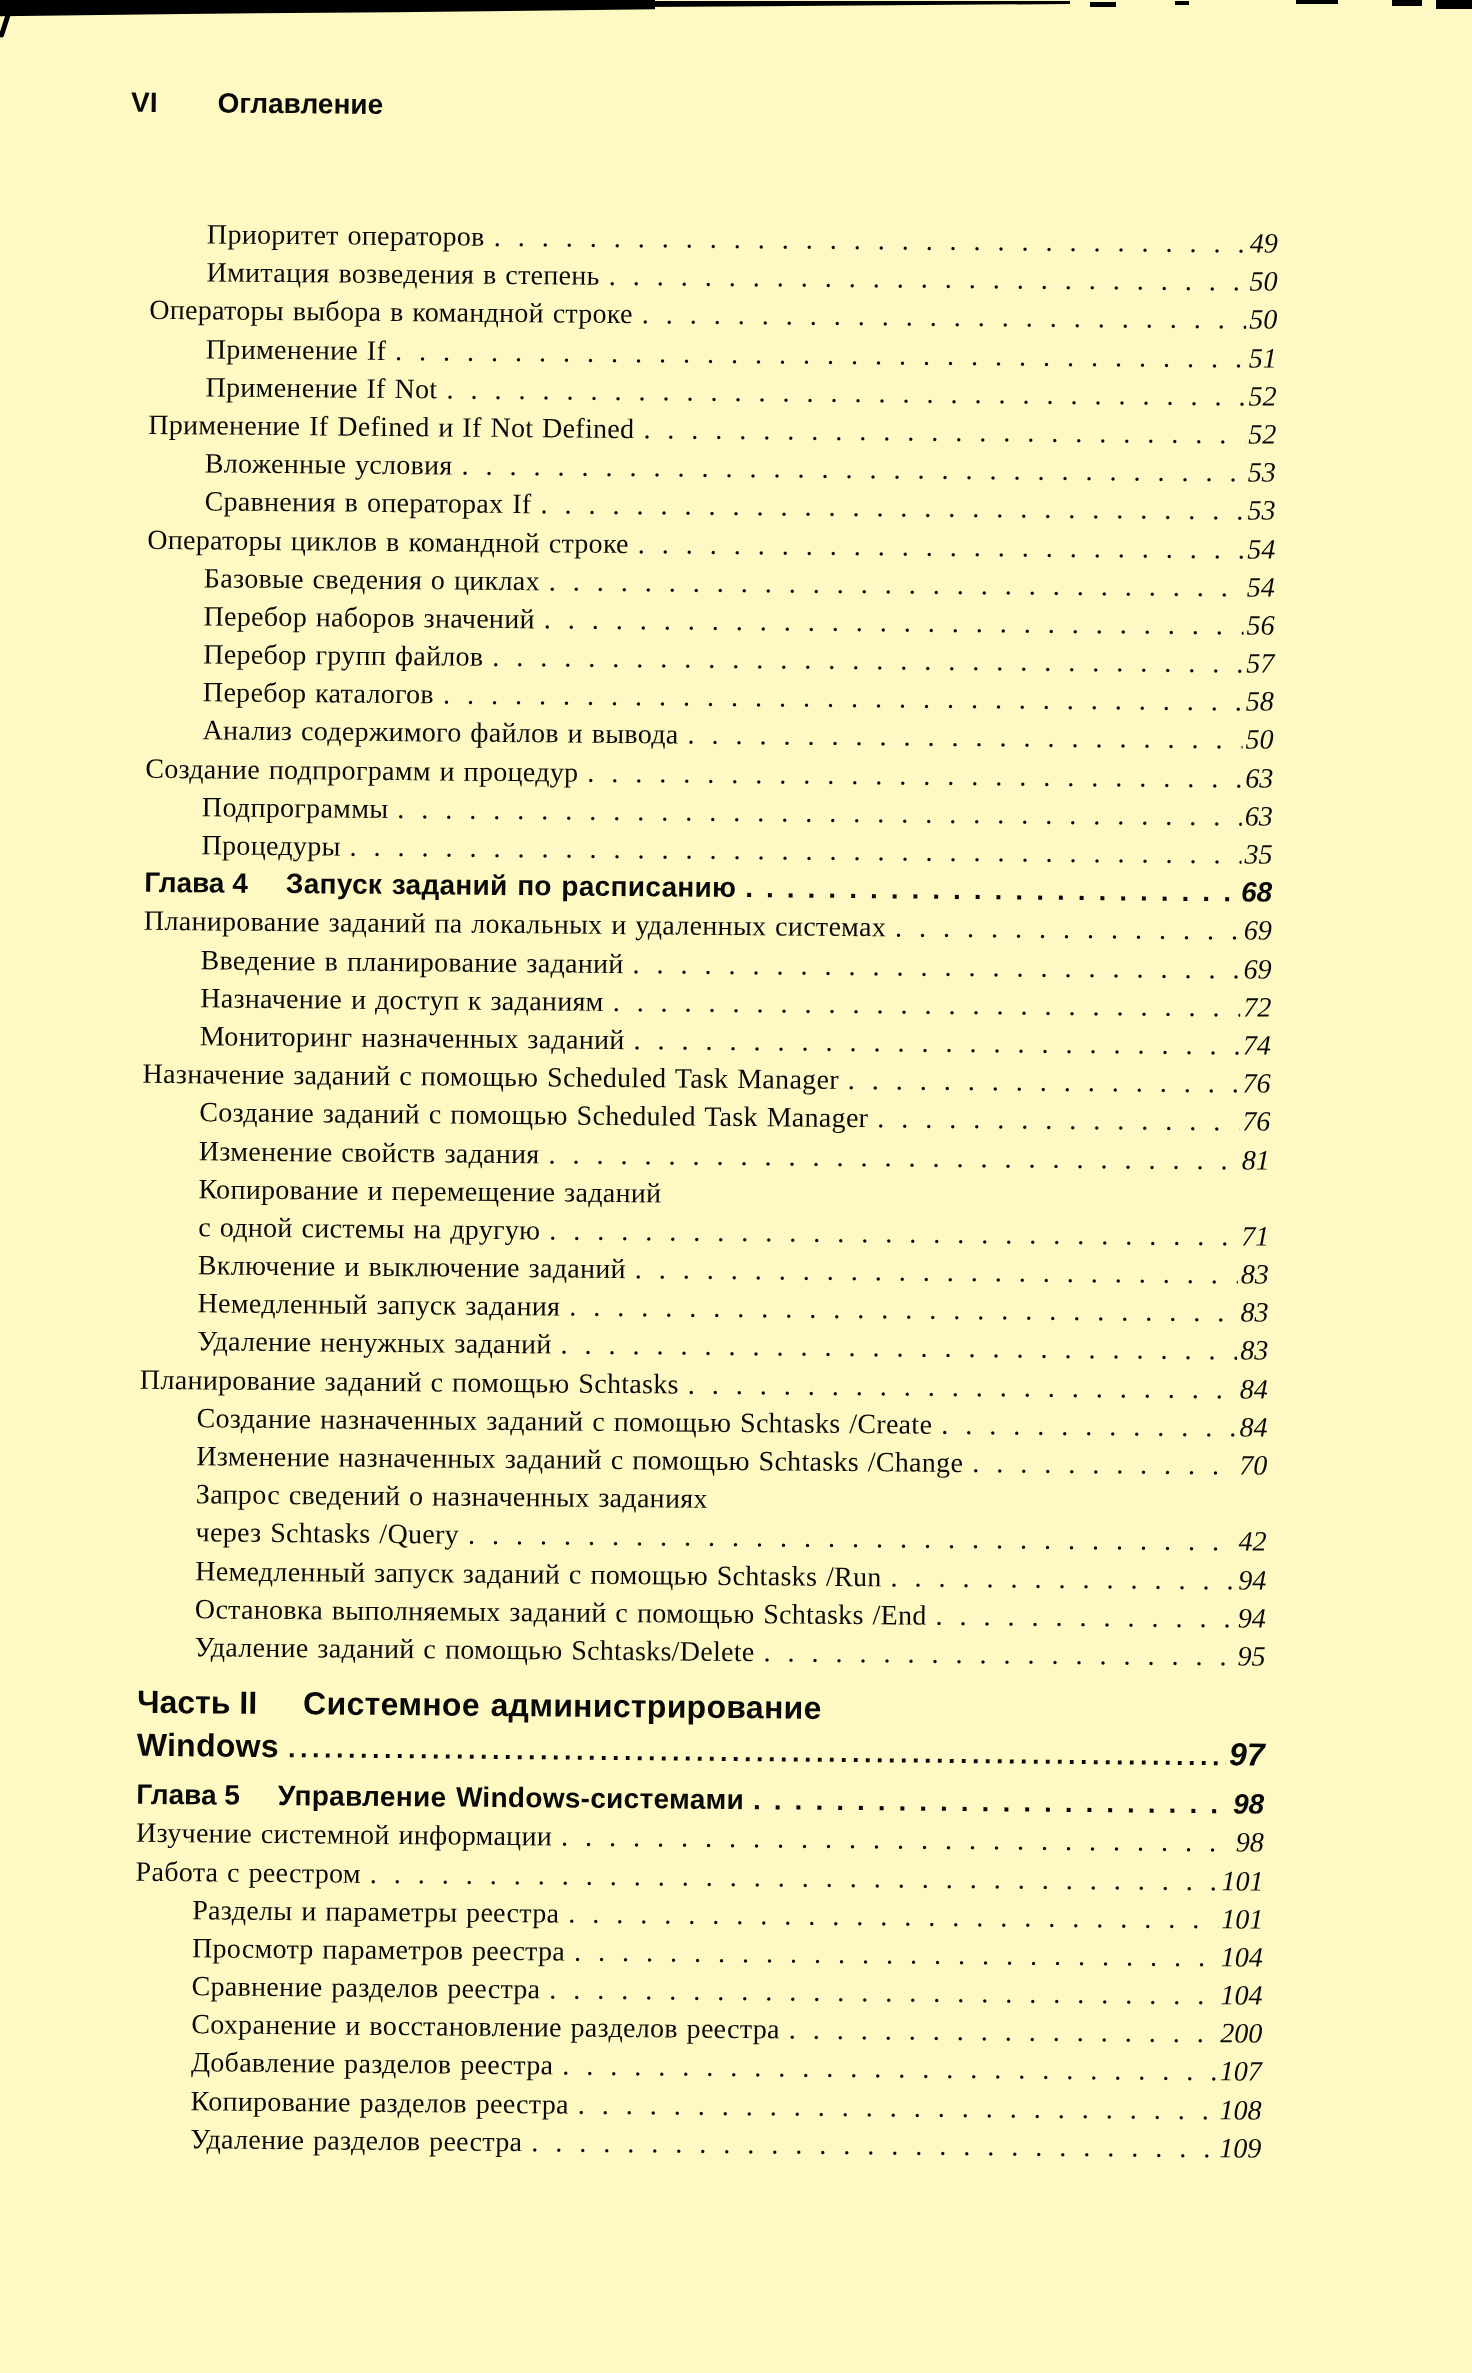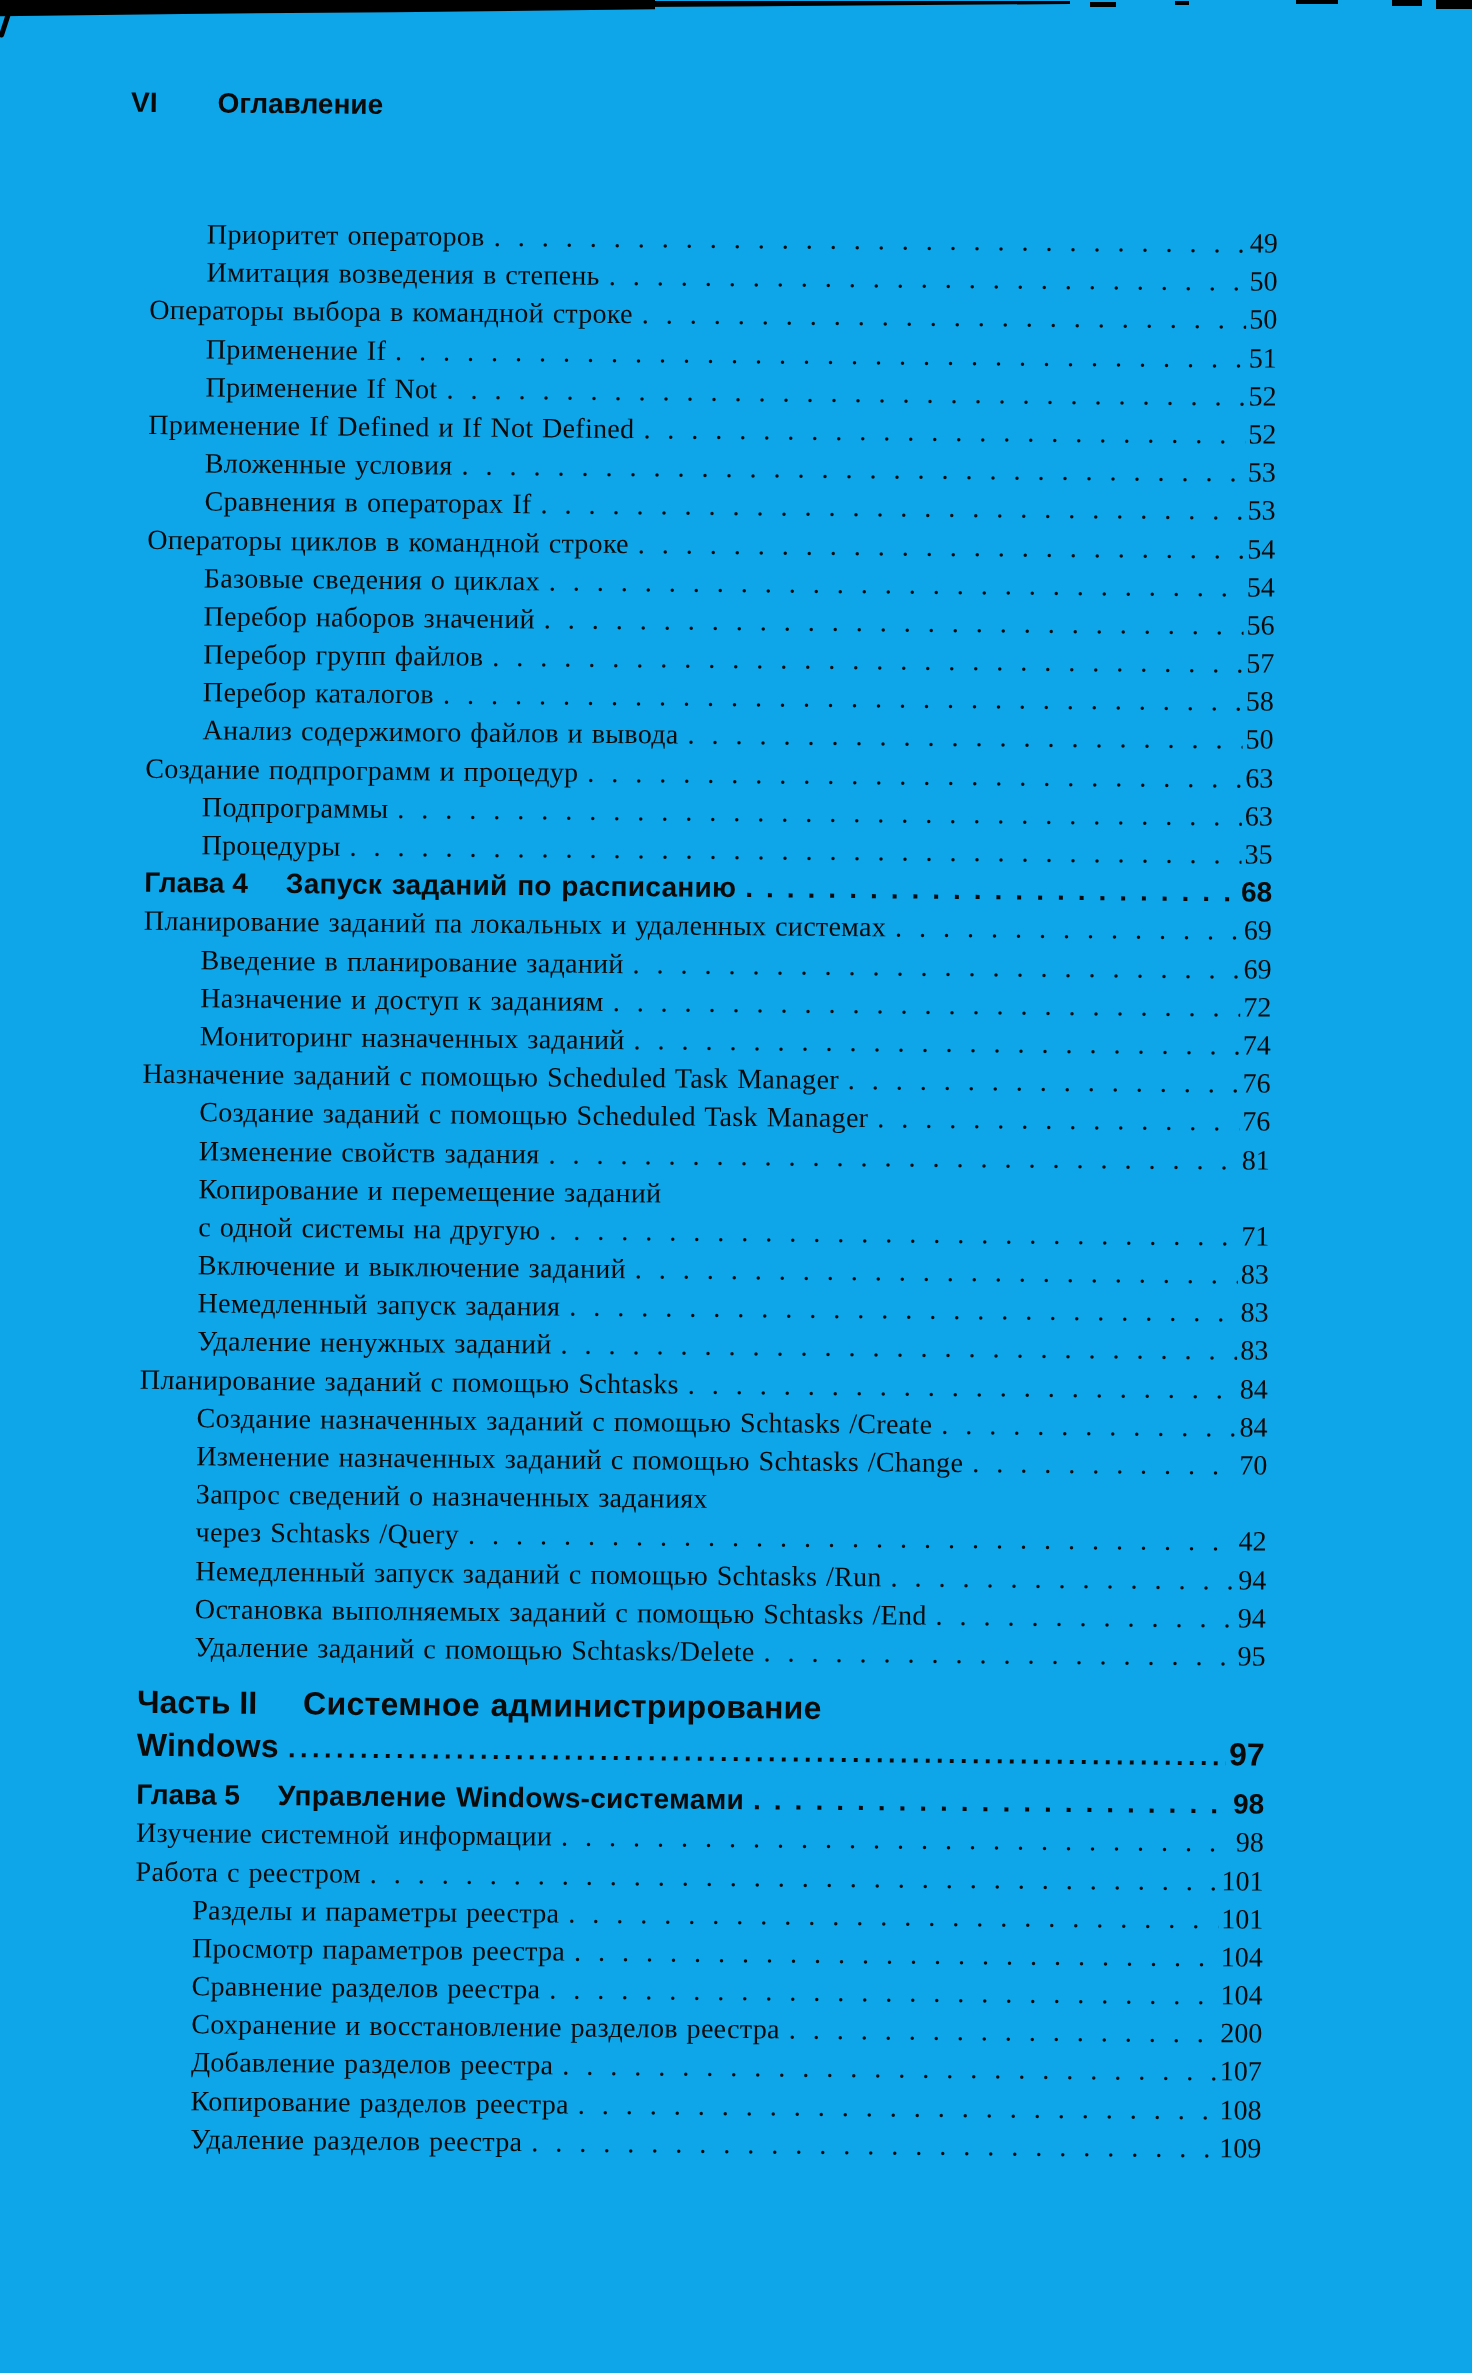--- a/index.html
+++ b/index.html
@@ -1,18 +1,18 @@
 <!DOCTYPE html>
 <html><head>
 <meta charset="utf-8">
 <style>
   html,body { margin:0; padding:0; background:#e8e8e8; }
   .page {
     position:relative; width:1472px; height:2373px;
-    background:#0ea5e9; overflow:hidden;
+    background:#fef9c3; overflow:hidden;
     font-family:"Liberation Serif", serif; color:#0a0a0a;
   }
   
   .band-main { position:absolute; left:0; top:0; width:655px; height:17px; background:#000;
     clip-path:polygon(0 0,100% 0,100% 55%,60% 72%,28% 82%,0 95%); }
   .band-thin { position:absolute; left:640px; top:1px; width:430px; height:6px; background:#000;
     clip-path:polygon(0 0,100% 0,100% 50%,0 100%); }
   .tick { position:absolute; background:#000; }
   .t1 { left:1090px; top:2px; width:26px; height:5px; }
   .t2 { left:1175px; top:1px; width:14px; height:4px; }
@@ -33,21 +33,21 @@
 
   
   .toc { position:absolute; left:152px; top:220px; width:1128px; font-size:28px; }
   .row { display:flex; align-items:baseline; line-height:38.2px; height:38.2px; white-space:nowrap; }
   .row.lvl2 { padding-left:57px; }
   .label { flex:0 0 auto; letter-spacing:0.3px; word-spacing:1.5px; }
   .prefix { flex:0 0 auto; }
   .dots { flex:1 1 auto; overflow:hidden; margin-left:9px; margin-right:3px; }
   .dots::after { letter-spacing:17px;
     content:"........................................................................................................................................................"; }
-  .page-num { flex:0 0 auto; }
+  .page-num { flex:0 0 auto;font-style:italic; }
 
   .row.chapter { font-family:"Liberation Sans", sans-serif; font-weight:700; font-size:28px; }
   .row.chapter .prefix { margin-right:38px; }
   .row.chapter .dots::after { letter-spacing:13px; }
 
   .row.part, .row.part2 { font-family:"Liberation Sans", sans-serif; font-weight:700;
     font-size:32px; line-height:43px; height:43px; }
   .row.part { margin-top:15px; }
   .row.part .prefix { margin-right:46px; }
   .row.part2 { margin-bottom:9px; }

